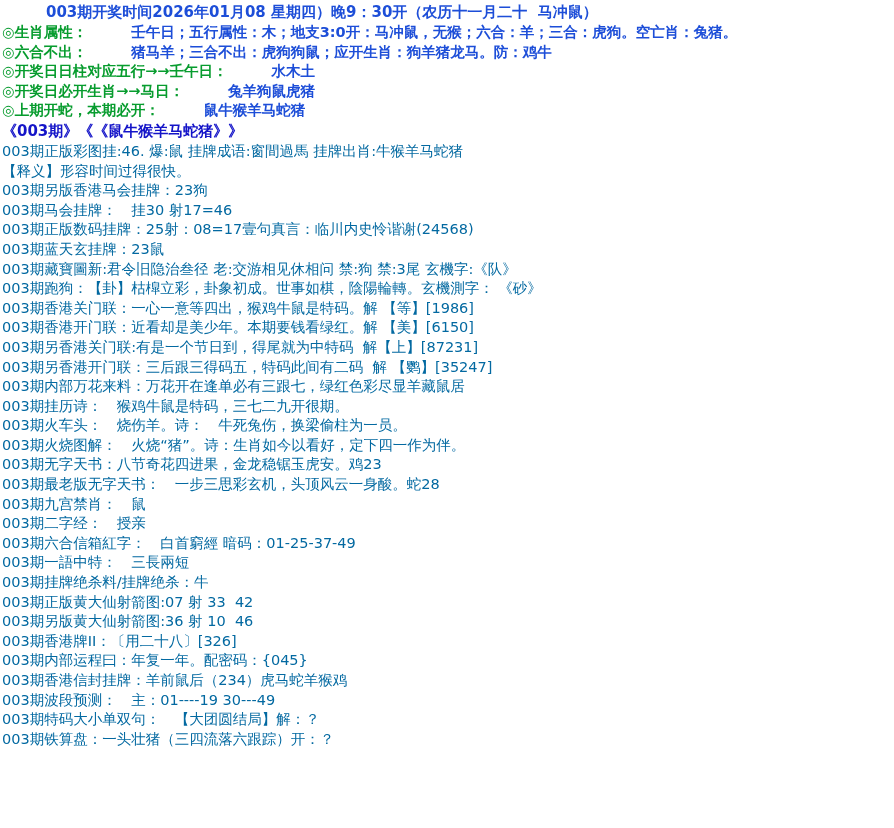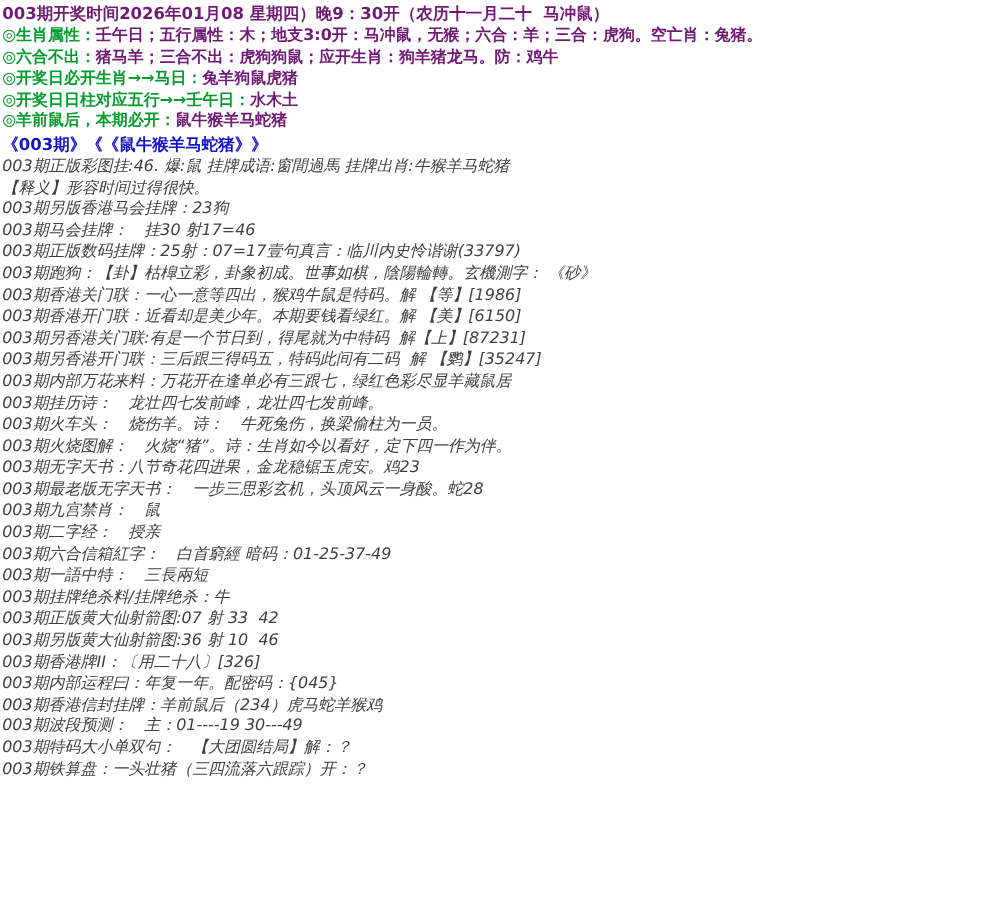--- a/index.html
+++ b/index.html
@@ -20,64 +20,66 @@
     padding: 2px 0 0 2px;
     box-sizing: border-box;
   }
   .line {
     font-size: 14.5px;
     line-height: 19.6px;
     white-space: pre;
     letter-spacing: 0px;
   }
   
-  .c-red    { color: #701a75; }
+  .c-red    { color: #1d4ed8; margin-left: 44px; }
   .c-blue   { color: #1414c8; }
   .c-green  { color: #079c2e; }
-  .c-black  { color: #404040; font-style: italic; }
+  .c-black  { color: #0369a1; }
 
   .bold { font-weight: bold; }
   .title-line {
     font-size: 15px;
     line-height: 21px;
     white-space: pre;
     font-weight: bold;
   }
   .seg { white-space: pre; }
 </style>
 </head>
 <body>
 
 <div id="page">
 
   <div class="title-line c-red">003期开奖时间2026年01月08 星期四）晚9：30开（农历十一月二十  马冲鼠）</div>
 
   <div id="zodiac-block">
       <div class="line bold"><span class="seg c-green">◎生肖属性：</span><span class="seg c-red">壬午日；五行属性：木；地支3:0开：马冲鼠，无猴；六合：羊；三合：虎狗。空亡肖：兔猪。</span></div>
       <div class="line bold"><span class="seg c-green">◎六合不出：</span><span class="seg c-red">猪马羊；三合不出：虎狗狗鼠；应开生肖：狗羊猪龙马。防：鸡牛</span></div>
+      <div class="line bold"><span class="seg c-green">◎开奖日日柱对应五行→→壬午日：</span><span class="seg c-red">水木土</span></div>
       <div class="line bold"><span class="seg c-green">◎开奖日必开生肖→→马日：</span><span class="seg c-red">兔羊狗鼠虎猪</span></div>
-      <div class="line bold"><span class="seg c-green">◎开奖日日柱对应五行→→壬午日：</span><span class="seg c-red">水木土</span></div>
-      <div class="line bold"><span class="seg c-green">◎羊前鼠后，本期必开：</span><span class="seg c-red">鼠牛猴羊马蛇猪</span></div>
+      <div class="line bold"><span class="seg c-green">◎上期开蛇，本期必开：</span><span class="seg c-red">鼠牛猴羊马蛇猪</span></div>
     </div>
 
   <div class="title-line c-blue">《003期》《《鼠牛猴羊马蛇猪》》</div>
 
   <div id="body-block">
       <div class="line"><span class="seg c-black">003期正版彩图挂:46. 爆:鼠 挂牌成语:窗間過馬 挂牌出肖:牛猴羊马蛇猪</span></div>
       <div class="line"><span class="seg c-black">【释义】形容时间过得很快。</span></div>
       <div class="line"><span class="seg c-black">003期另版香港马会挂牌：23狗</span></div>
       <div class="line"><span class="seg c-black">003期马会挂牌：　挂30 射17=46</span></div>
-      <div class="line"><span class="seg c-black">003期正版数码挂牌：25射：07=17壹句真言：临川内史怜谐谢(33797)</span></div>
+      <div class="line"><span class="seg c-black">003期正版数码挂牌：25射：08=17壹句真言：临川内史怜谐谢(24568)</span></div>
+      <div class="line"><span class="seg c-black">003期蓝天玄挂牌：23鼠</span></div>
+      <div class="line"><span class="seg c-black">003期藏寶圖新:君令旧隐治叁径 老:交游相见休相问 禁:狗 禁:3尾 玄機字:《队》</span></div>
       <div class="line"><span class="seg c-black">003期跑狗：【卦】枯槹立彩，卦象初成。世事如棋，陰陽輪轉。玄機測字： 《砂》</span></div>
       <div class="line"><span class="seg c-black">003期香港关门联：一心一意等四出，猴鸡牛鼠是特码。解 【等】[1986]</span></div>
       <div class="line"><span class="seg c-black">003期香港开门联：近看却是美少年。本期要钱看绿红。解 【美】[6150]</span></div>
       <div class="line"><span class="seg c-black">003期另香港关门联:有是一个节日到，得尾就为中特码  解【上】[87231]</span></div>
       <div class="line"><span class="seg c-black">003期另香港开门联：三后跟三得码五，特码此间有二码  解 【鹦】[35247]</span></div>
       <div class="line"><span class="seg c-black">003期内部万花来料：万花开在逢单必有三跟七，绿红色彩尽显羊藏鼠居</span></div>
-      <div class="line"><span class="seg c-black">003期挂历诗：　龙壮四七发前峰，龙壮四七发前峰。</span></div>
+      <div class="line"><span class="seg c-black">003期挂历诗：　猴鸡牛鼠是特码，三七二九开很期。</span></div>
       <div class="line"><span class="seg c-black">003期火车头：　烧伤羊。诗：　牛死兔伤，换梁偷柱为一员。</span></div>
       <div class="line"><span class="seg c-black">003期火烧图解：　火烧“猪”。诗：生肖如今以看好，定下四一作为伴。</span></div>
       <div class="line"><span class="seg c-black">003期无字天书：八节奇花四进果，金龙稳锯玉虎安。鸡23</span></div>
       <div class="line"><span class="seg c-black">003期最老版无字天书：　一步三思彩玄机，头顶风云一身酸。蛇28</span></div>
       <div class="line"><span class="seg c-black">003期九宫禁肖：　鼠</span></div>
       <div class="line"><span class="seg c-black">003期二字经：　授亲</span></div>
       <div class="line"><span class="seg c-black">003期六合信箱紅字：　白首窮經 暗码：01-25-37-49</span></div>
       <div class="line"><span class="seg c-black">003期一語中特：　三長兩短</span></div>
       <div class="line"><span class="seg c-black">003期挂牌绝杀料/挂牌绝杀：牛</span></div>
       <div class="line"><span class="seg c-black">003期正版黄大仙射箭图:07 射 33  42</span></div>

